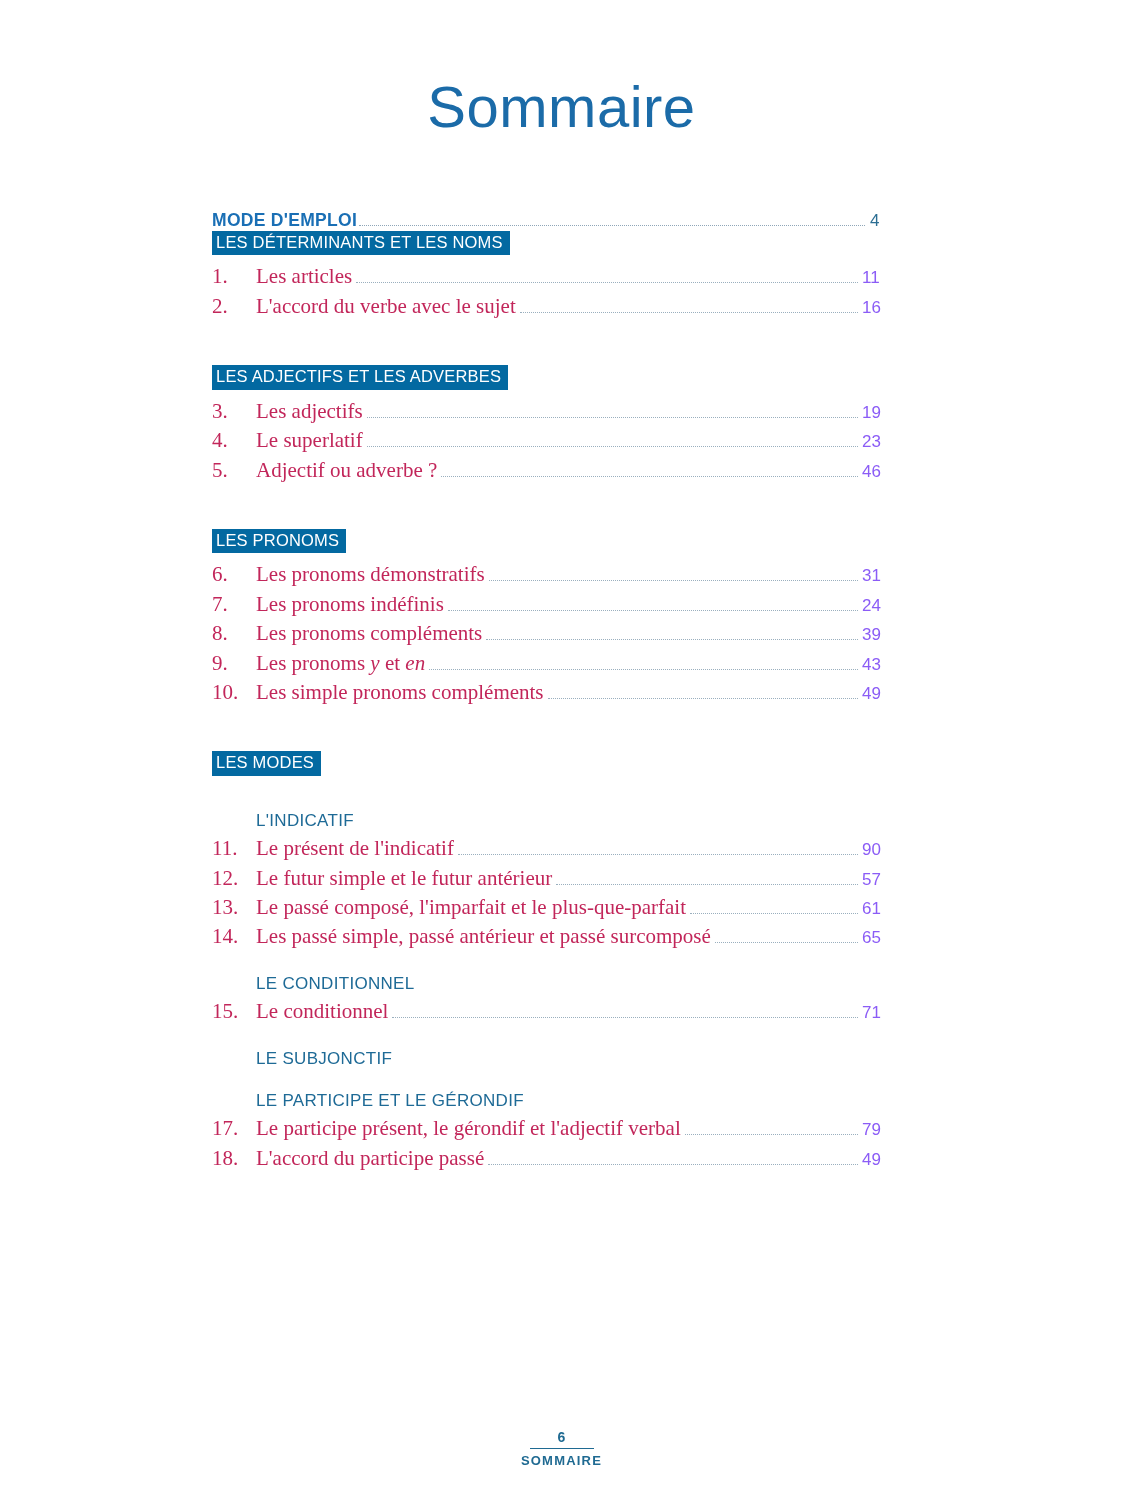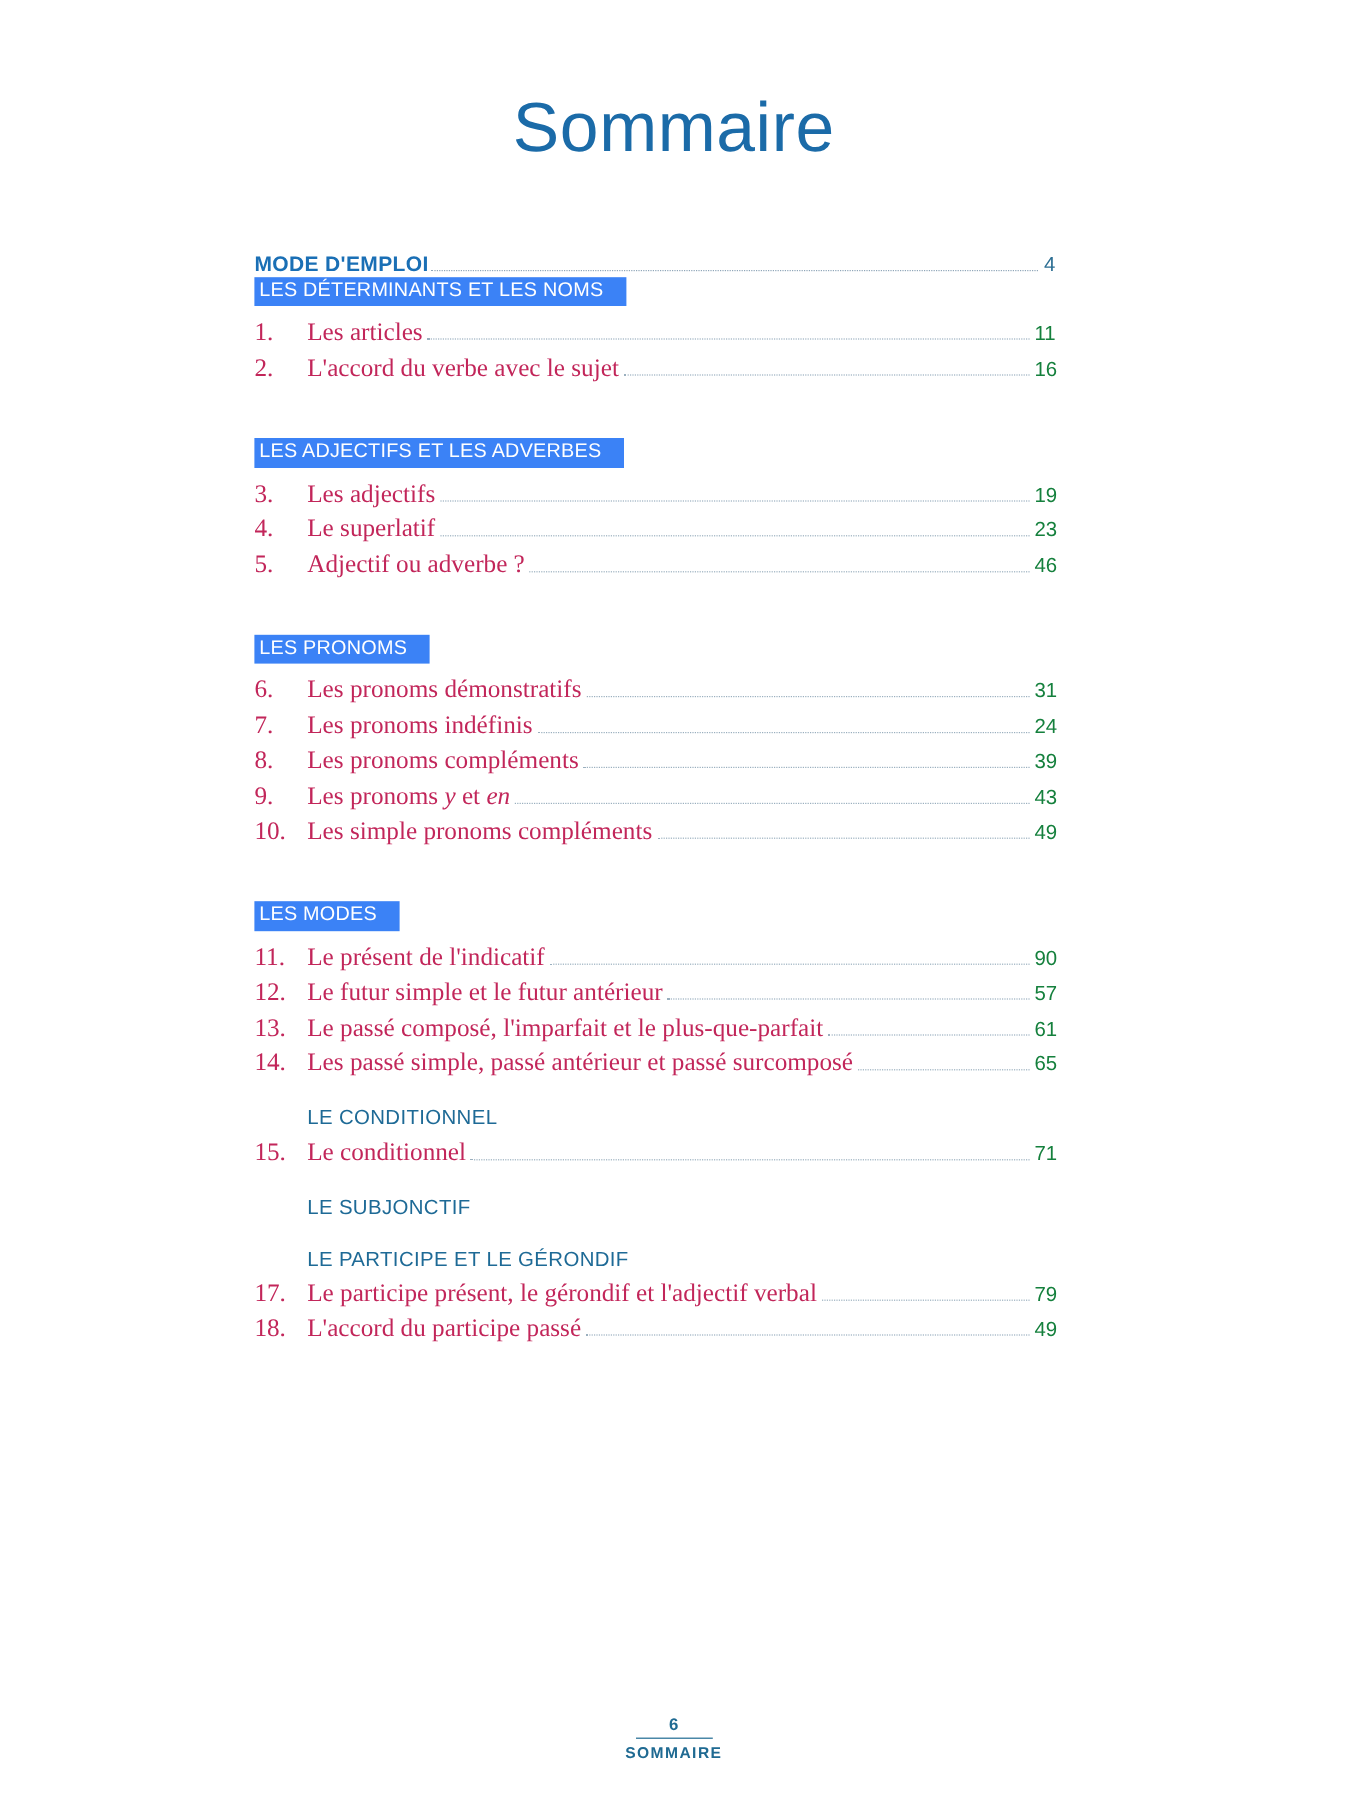--- a/index.html
+++ b/index.html
@@ -69,26 +69,26 @@
     min-width: 26px;
     text-align: left;
   }
 
   
   .section { margin-top: 44px; }
   .section:first-of-type { margin-top: 0; }
 
   .band {
     display: inline-block;
-    background: #3b82f6;
+    background: #0369a1;
     color: #ffffff;
     font-size: 16.5px;
     font-weight: 500;
     letter-spacing: 0.2px;
-    padding: 3px 19px 4px 4px;
+    padding: 3px 7px 4px 4px;
     line-height: 1.06;
     margin-bottom: 7px;
   }
 
   
   .subhead {
     color: #1E6A96;
     font-size: 17px;
     font-weight: 500;
     letter-spacing: 0.3px;
@@ -117,21 +117,21 @@
   .entry .leader {
     flex: 1 1 auto;
     border-bottom: 1.5px dotted #9AAFBE;
     margin: 0 2px 5px 4px;
     min-width: 8px;
     height: 1px;
   }
   .entry .pg {
     font-family: "Liberation Sans", sans-serif;
     font-size: 17px;
-    color: #15803d;
+    color: #8b5cf6;
     flex: 0 0 34px;
     text-align: left;
     padding-left: 2px;
   }
 
   
   .footer {
     position: absolute;
     left: 0;
     bottom: 38px;
@@ -219,21 +219,21 @@
             <span class="num">9.</span>
             <span class="title">Les pronoms <i>y</i> et <i>en</i></span>
             <span class="leader"></span>
             <span class="pg">43</span>
           </div><div class="entry">
             <span class="num">10.</span>
             <span class="title">Les simple pronoms compléments</span>
             <span class="leader"></span>
             <span class="pg">49</span>
           </div></div>
-        <div class="section"><div class="band">LES MODES</div><div class="entry">
+        <div class="section"><div class="band">LES MODES</div><div class="subhead first">L'INDICATIF</div><div class="entry">
             <span class="num">11.</span>
             <span class="title">Le présent de l'indicatif</span>
             <span class="leader"></span>
             <span class="pg">90</span>
           </div><div class="entry">
             <span class="num">12.</span>
             <span class="title">Le futur simple et le futur antérieur</span>
             <span class="leader"></span>
             <span class="pg">57</span>
           </div><div class="entry">

